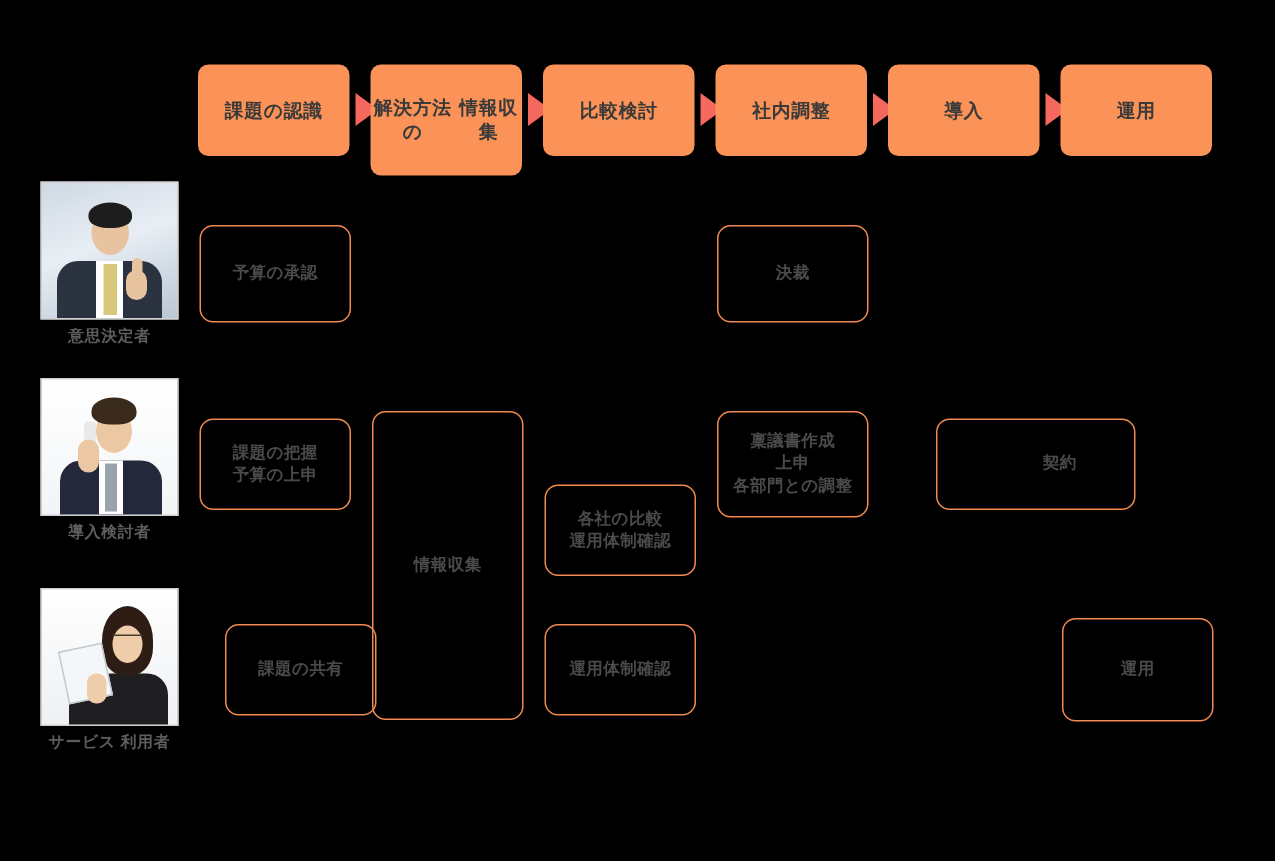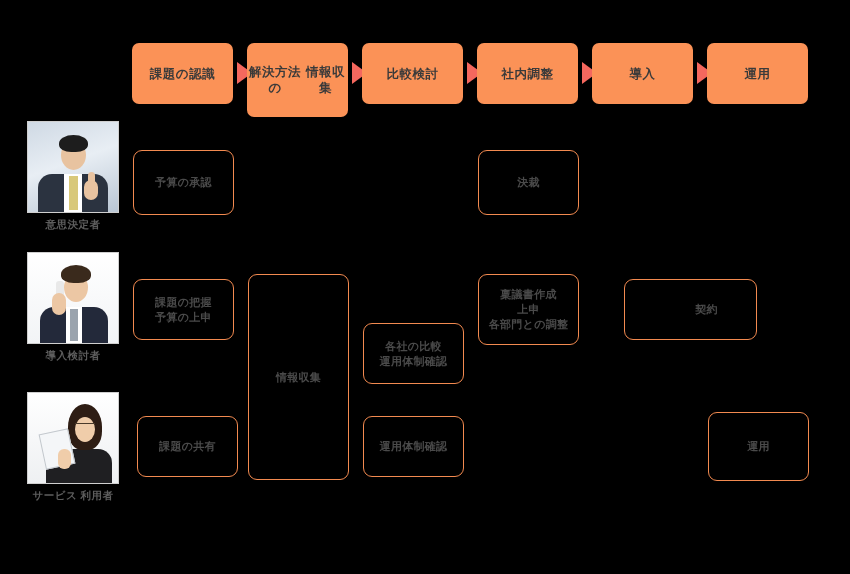--- a/index.html
+++ b/index.html
@@ -189,21 +189,21 @@
   <div class="box" style="left:478px;top:274px;width:99px;height:69px;">
     <span class="ln">稟議書作成</span>
     <span class="ln">上申</span>
     <span class="ln">各部門との調整</span>
   </div>
 
   <div class="box" style="left:624px;top:279px;width:99px;height:59px;padding-left:32px;">
     <span class="ln">契約</span>
   </div>
 
-  <div class="box" style="left:137px;top:416px;width:99px;height:59px;">
+  <div class="box" style="left:150px;top:416px;width:99px;height:59px;">
     <span class="ln">課題の共有</span>
   </div>
 
   <div class="box" style="left:363px;top:416px;width:99px;height:59px;">
     <span class="ln">運用体制確認</span>
   </div>
 
   <div class="box" style="left:708px;top:412px;width:99px;height:67px;">
     <span class="ln">運用</span>
   </div>

